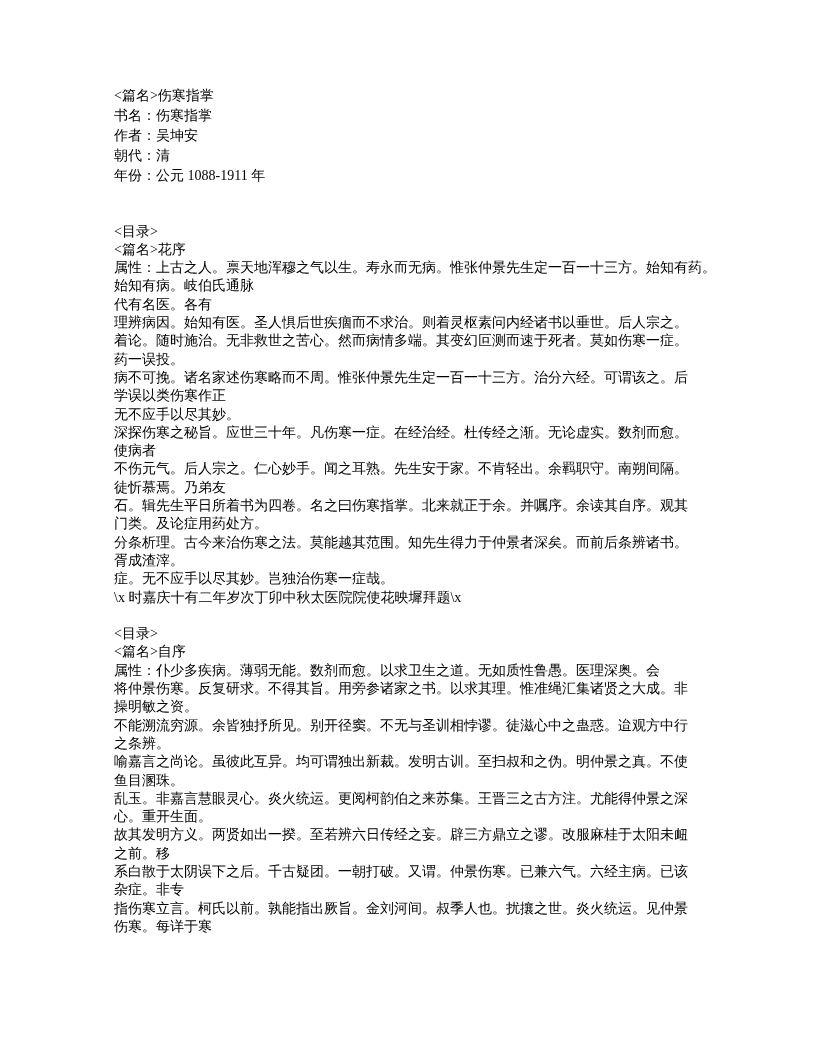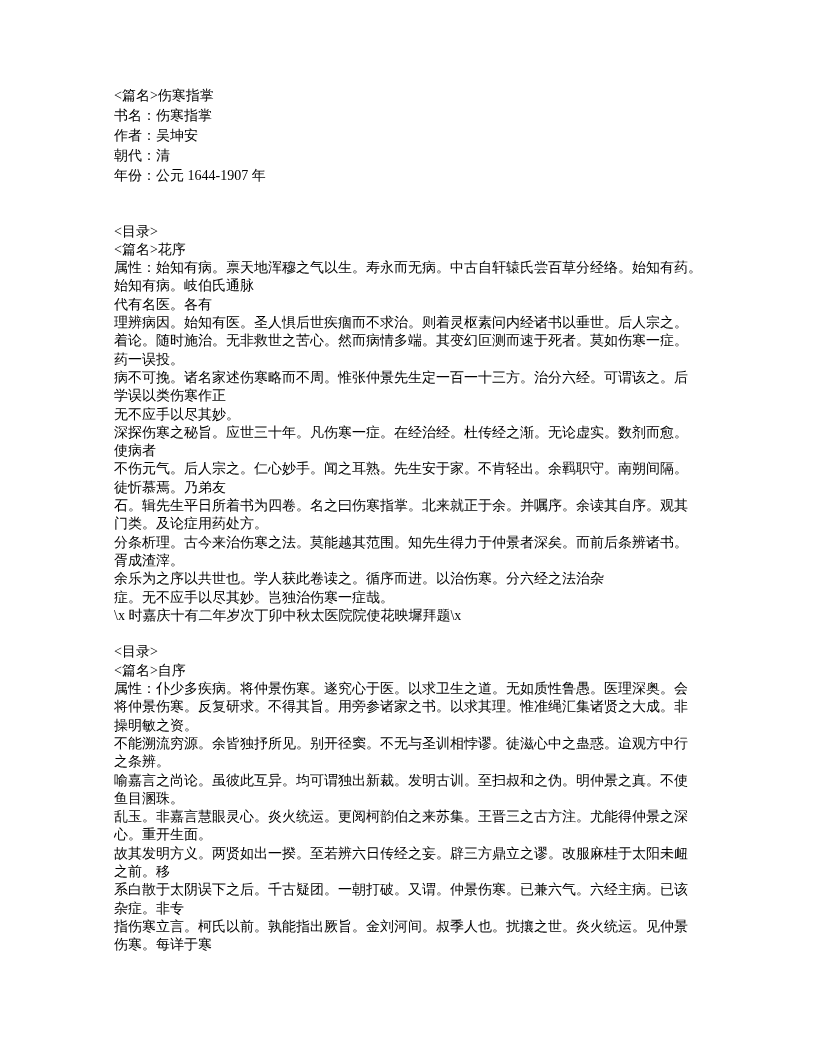--- a/index.html
+++ b/index.html
@@ -42,51 +42,50 @@
 </head>
 <body>
 
 <div class="page">
   <div class="doc">
     <div>
         <div class="line header-line">&lt;篇名&gt;伤寒指掌</div>
         <div class="line header-line">书名：伤寒指掌</div>
         <div class="line header-line">作者：吴坤安</div>
         <div class="line header-line">朝代：清</div>
-        <div class="line header-line">年份：公元 1644-1907 年</div>
+        <div class="line header-line">年份：公元 1088-1911 年</div>
       </div>
     <div class="line blank"></div>
     <div>
         <div class="line blank"></div>
         <div class="line">&lt;目录&gt;</div>
         <div class="line">&lt;篇名&gt;花序</div>
-        <div class="line">属性：始知有病。禀天地浑穆之气以生。寿永而无病。中古自轩辕氏尝百草分经络。始知有药。</div>
+        <div class="line">属性：上古之人。禀天地浑穆之气以生。寿永而无病。惟张仲景先生定一百一十三方。始知有药。</div>
         <div class="line">始知有病。岐伯氏通脉</div>
         <div class="line">代有名医。各有</div>
         <div class="line">理辨病因。始知有医。圣人惧后世疾痼而不求治。则着灵枢素问内经诸书以垂世。后人宗之。</div>
         <div class="line">着论。随时施治。无非救世之苦心。然而病情多端。其变幻叵测而速于死者。莫如伤寒一症。</div>
         <div class="line">药一误投。</div>
         <div class="line">病不可挽。诸名家述伤寒略而不周。惟张仲景先生定一百一十三方。治分六经。可谓该之。后</div>
         <div class="line">学误以类伤寒作正</div>
         <div class="line">无不应手以尽其妙。</div>
         <div class="line">深探伤寒之秘旨。应世三十年。凡伤寒一症。在经治经。杜传经之渐。无论虚实。数剂而愈。</div>
         <div class="line">使病者</div>
         <div class="line">不伤元气。后人宗之。仁心妙手。闻之耳熟。先生安于家。不肯轻出。余羁职守。南朔间隔。</div>
         <div class="line">徒忻慕焉。乃弟友</div>
         <div class="line">石。辑先生平日所着书为四卷。名之曰伤寒指掌。北来就正于余。并嘱序。余读其自序。观其</div>
         <div class="line">门类。及论症用药处方。</div>
         <div class="line">分条析理。古今来治伤寒之法。莫能越其范围。知先生得力于仲景者深矣。而前后条辨诸书。</div>
         <div class="line">胥成渣滓。</div>
-        <div class="line">余乐为之序以共世也。学人获此卷读之。循序而进。以治伤寒。分六经之法治杂</div>
         <div class="line">症。无不应手以尽其妙。岂独治伤寒一症哉。</div>
         <div class="line">\x 时嘉庆十有二年岁次丁卯中秋太医院院使花映墀拜题\x</div>
         <div class="line blank"></div>
         <div class="line">&lt;目录&gt;</div>
         <div class="line">&lt;篇名&gt;自序</div>
-        <div class="line">属性：仆少多疾病。将仲景伤寒。遂究心于医。以求卫生之道。无如质性鲁愚。医理深奥。会</div>
+        <div class="line">属性：仆少多疾病。薄弱无能。数剂而愈。以求卫生之道。无如质性鲁愚。医理深奥。会</div>
         <div class="line">将仲景伤寒。反复研求。不得其旨。用旁参诸家之书。以求其理。惟准绳汇集诸贤之大成。非</div>
         <div class="line">操明敏之资。</div>
         <div class="line">不能溯流穷源。余皆独抒所见。别开径窦。不无与圣训相悖谬。徒滋心中之蛊惑。迨观方中行</div>
         <div class="line">之条辨。</div>
         <div class="line">喻嘉言之尚论。虽彼此互异。均可谓独出新裁。发明古训。至扫叔和之伪。明仲景之真。不使</div>
         <div class="line">鱼目溷珠。</div>
         <div class="line">乱玉。非嘉言慧眼灵心。炎火统运。更阅柯韵伯之来苏集。王晋三之古方注。尤能得仲景之深</div>
         <div class="line">心。重开生面。</div>
         <div class="line">故其发明方义。两贤如出一揆。至若辨六日传经之妄。辟三方鼎立之谬。改服麻桂于太阳未衄</div>
         <div class="line">之前。移</div>

